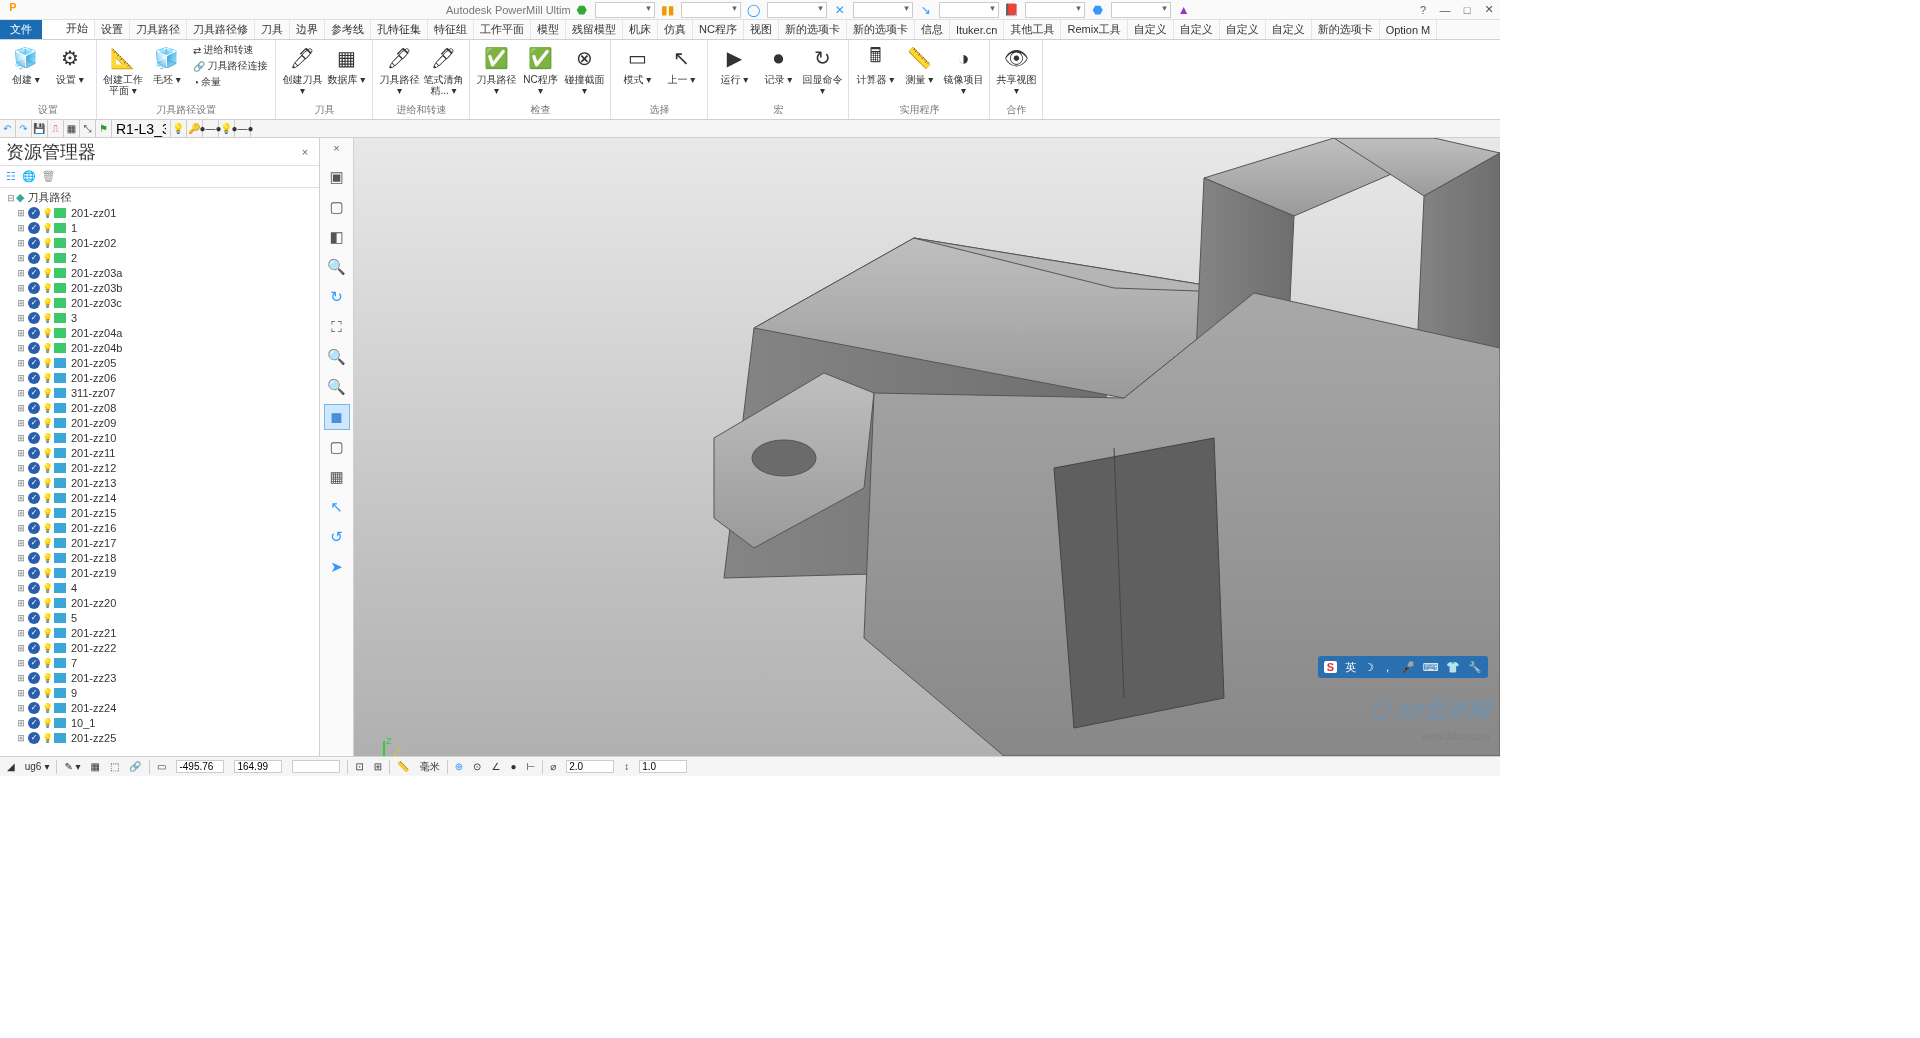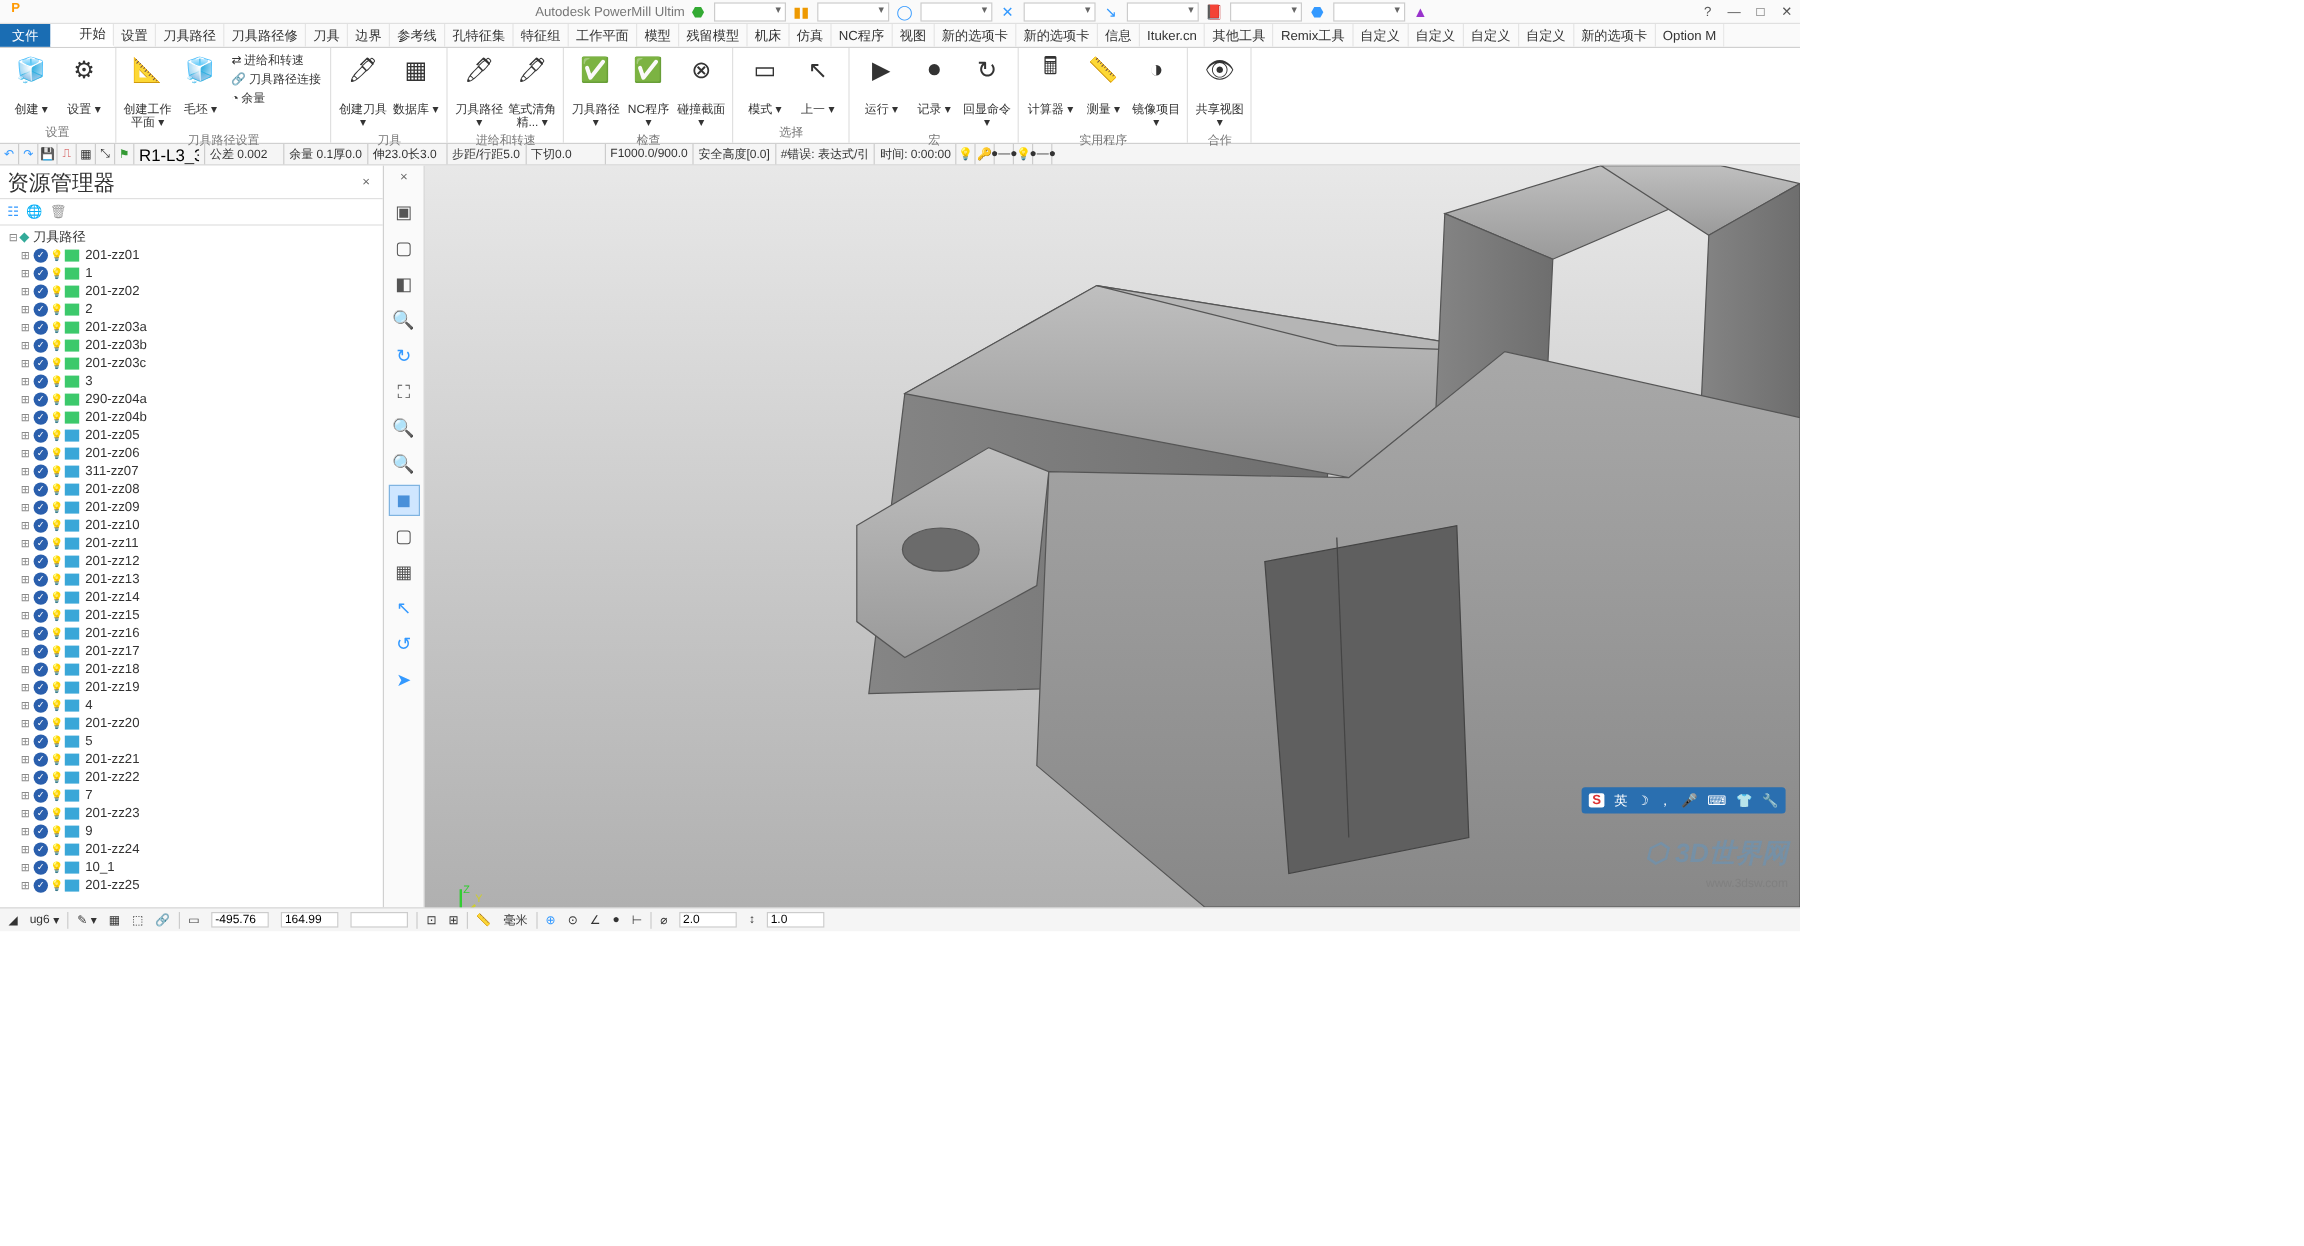--- a/index.html
+++ b/index.html
@@ -14,21 +14,21 @@
 .titlebar .winbtn { width:22px; height:18px; display:flex; align-items:center; justify-content:center; color:#555; font-size:11px; }
 .menubar { height:20px; display:flex; align-items:stretch; background:#fafafa; border-bottom:1px solid #d0d0d0; font-size:11px; }
 .menubar .filebtn { background:#1a6db3; color:#fff; padding:0 10px; display:flex; align-items:center; }
 .menubar .tab { padding:0 6px; display:flex; align-items:center; border-right:1px solid #e5e5e5; white-space:nowrap; }
 .menubar .tab.active { background:#fff; border-bottom:2px solid #fff;padding-left:24px; }
 .ribbon { height:80px; background:#fff; border-bottom:1px solid #d0d0d0; display:flex; }
 .rgroup { border-right:1px solid #e0e0e0; padding:2px 6px; display:flex; flex-direction:column; }
 .rgroup .rrow { display:flex; gap:4px; flex:1; align-items:flex-start; }
 .rbtn { display:flex; flex-direction:column; align-items:center; width:40px; padding:2px 0; }
 .rbtn .ricon { width:28px; height:28px; display:flex; align-items:center; justify-content:center; font-size:20px; }
-.rbtn .rlbl { font-size:10px; text-align:center; line-height:1.1; margin-top:14px; }
+.rbtn .rlbl { font-size:10px; text-align:center; line-height:1.1; margin-top:2px; }
 .rgroup .gname { font-size:10px; color:#777; text-align:center; margin-top:auto; }
 .rsmall { font-size:10px; display:flex; align-items:center; gap:2px; padding:1px 2px; white-space:nowrap; }
 .infobar { height:18px; background:#f5f5f5; border-bottom:1px solid #d0d0d0; display:flex; align-items:center; font-size:10px; }
 .infobar .icell { border-right:1px solid #ccc; padding:0 4px; height:100%; display:flex; align-items:center; white-space:nowrap; }
 .infobar .iico { width:16px; display:flex; justify-content:center; }
 .infobar input { border:none; background:transparent; font-size:14px; width:50px; }
 .workarea { height:618px; display:flex; }
 .panel { width:320px; border-right:1px solid #d0d0d0; display:flex; flex-direction:column; background:#fff; }
 .panel-hdr { height:28px; display:flex; align-items:center; padding:0 6px; border-bottom:1px solid #e0e0e0; }
 .panel-hdr .pt { font-size:18px; flex:1; }
@@ -267,31 +267,20 @@
   <span class="icell iico" style="color:#39f">↶</span>
   <span class="icell iico" style="color:#39f">↷</span>
   <span class="icell iico">💾</span>
   <span class="icell iico" style="color:#c33">⎍</span>
   <span class="icell iico">▦</span>
   <span class="icell iico">⤡</span>
   <span class="icell iico" style="color:#393">⚑</span>
   <span class="icell">
       <input value="R1-L3_3" style="">
     </span>
-  <span id="infocells" style="display:flex;height:100%">
-      <span class="icell" style="min-width: 66px;">公差 0.002</span>
-      <span class="icell" style="min-width: 66px;">余量 0.1厚0.0</span>
-      <span class="icell" style="min-width: 66px;">伸23.0长3.0</span>
-      <span class="icell" style="min-width: 66px;">步距/行距5.0</span>
-      <span class="icell" style="min-width: 66px;">下切0.0</span>
-      <span class="icell" style="min-width: 66px;">F1000.0/900.0</span>
-      <span class="icell" style="min-width: 66px;">安全高度[0.0]</span>
-      <span class="icell" style="min-width: 66px;">#错误: 表达式/引</span>
-      <span class="icell" style="min-width: 66px;">时间: 0:00:00</span>
-    </span>
   <span class="icell iico" style="color:#fb0">💡</span>
   <span class="icell iico" style="color:#39f">🔑</span>
   <span class="icell iico">●—●</span>
   <span class="icell iico" style="color:#fb0">💡</span>
   <span class="icell iico">●—●</span>
 </div>
 
 <div class="workarea">
   <div class="panel">
     <div class="panel-hdr">
@@ -364,21 +353,21 @@
             <span class="ck">✓</span>
             <span class="bl">💡</span>
             <span class="ty g"></span>
             <span class="nm">3</span>
           </div>
           <div class="tnode" style="padding-left: 16px;">
             <span class="exp">⊞</span>
             <span class="ck">✓</span>
             <span class="bl">💡</span>
             <span class="ty g"></span>
-            <span class="nm">290-zz04a</span>
+            <span class="nm">201-zz04a</span>
           </div>
           <div class="tnode" style="padding-left: 16px;">
             <span class="exp">⊞</span>
             <span class="ck">✓</span>
             <span class="bl">💡</span>
             <span class="ty g"></span>
             <span class="nm">201-zz04b</span>
           </div>
           <div class="tnode" style="padding-left: 16px;">
             <span class="exp">⊞</span>

